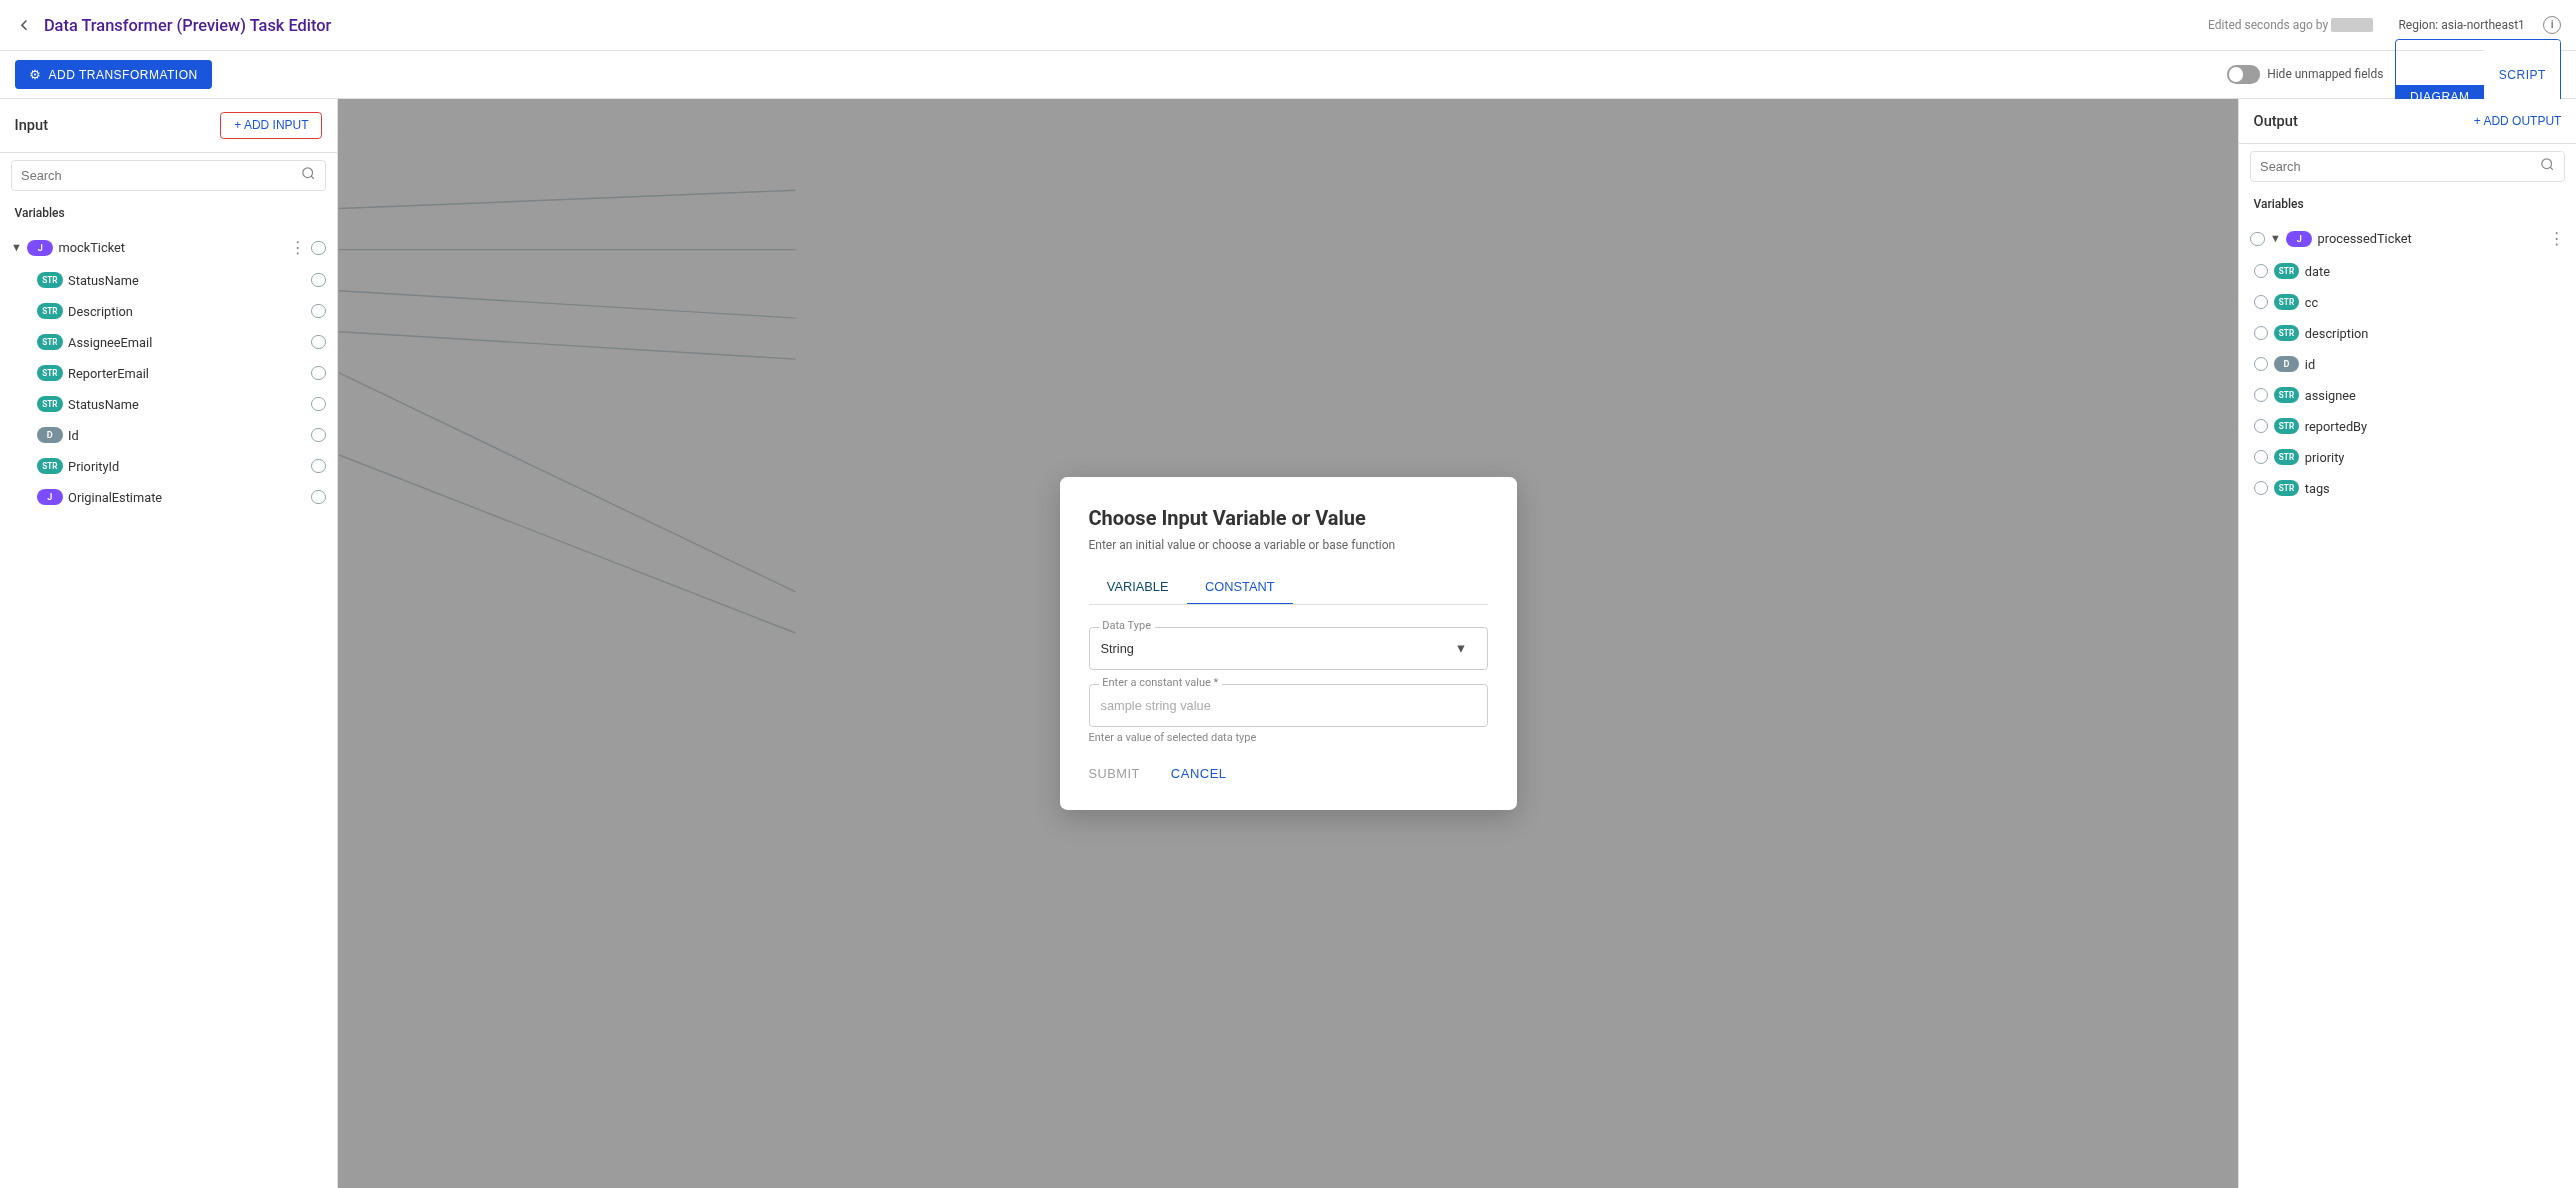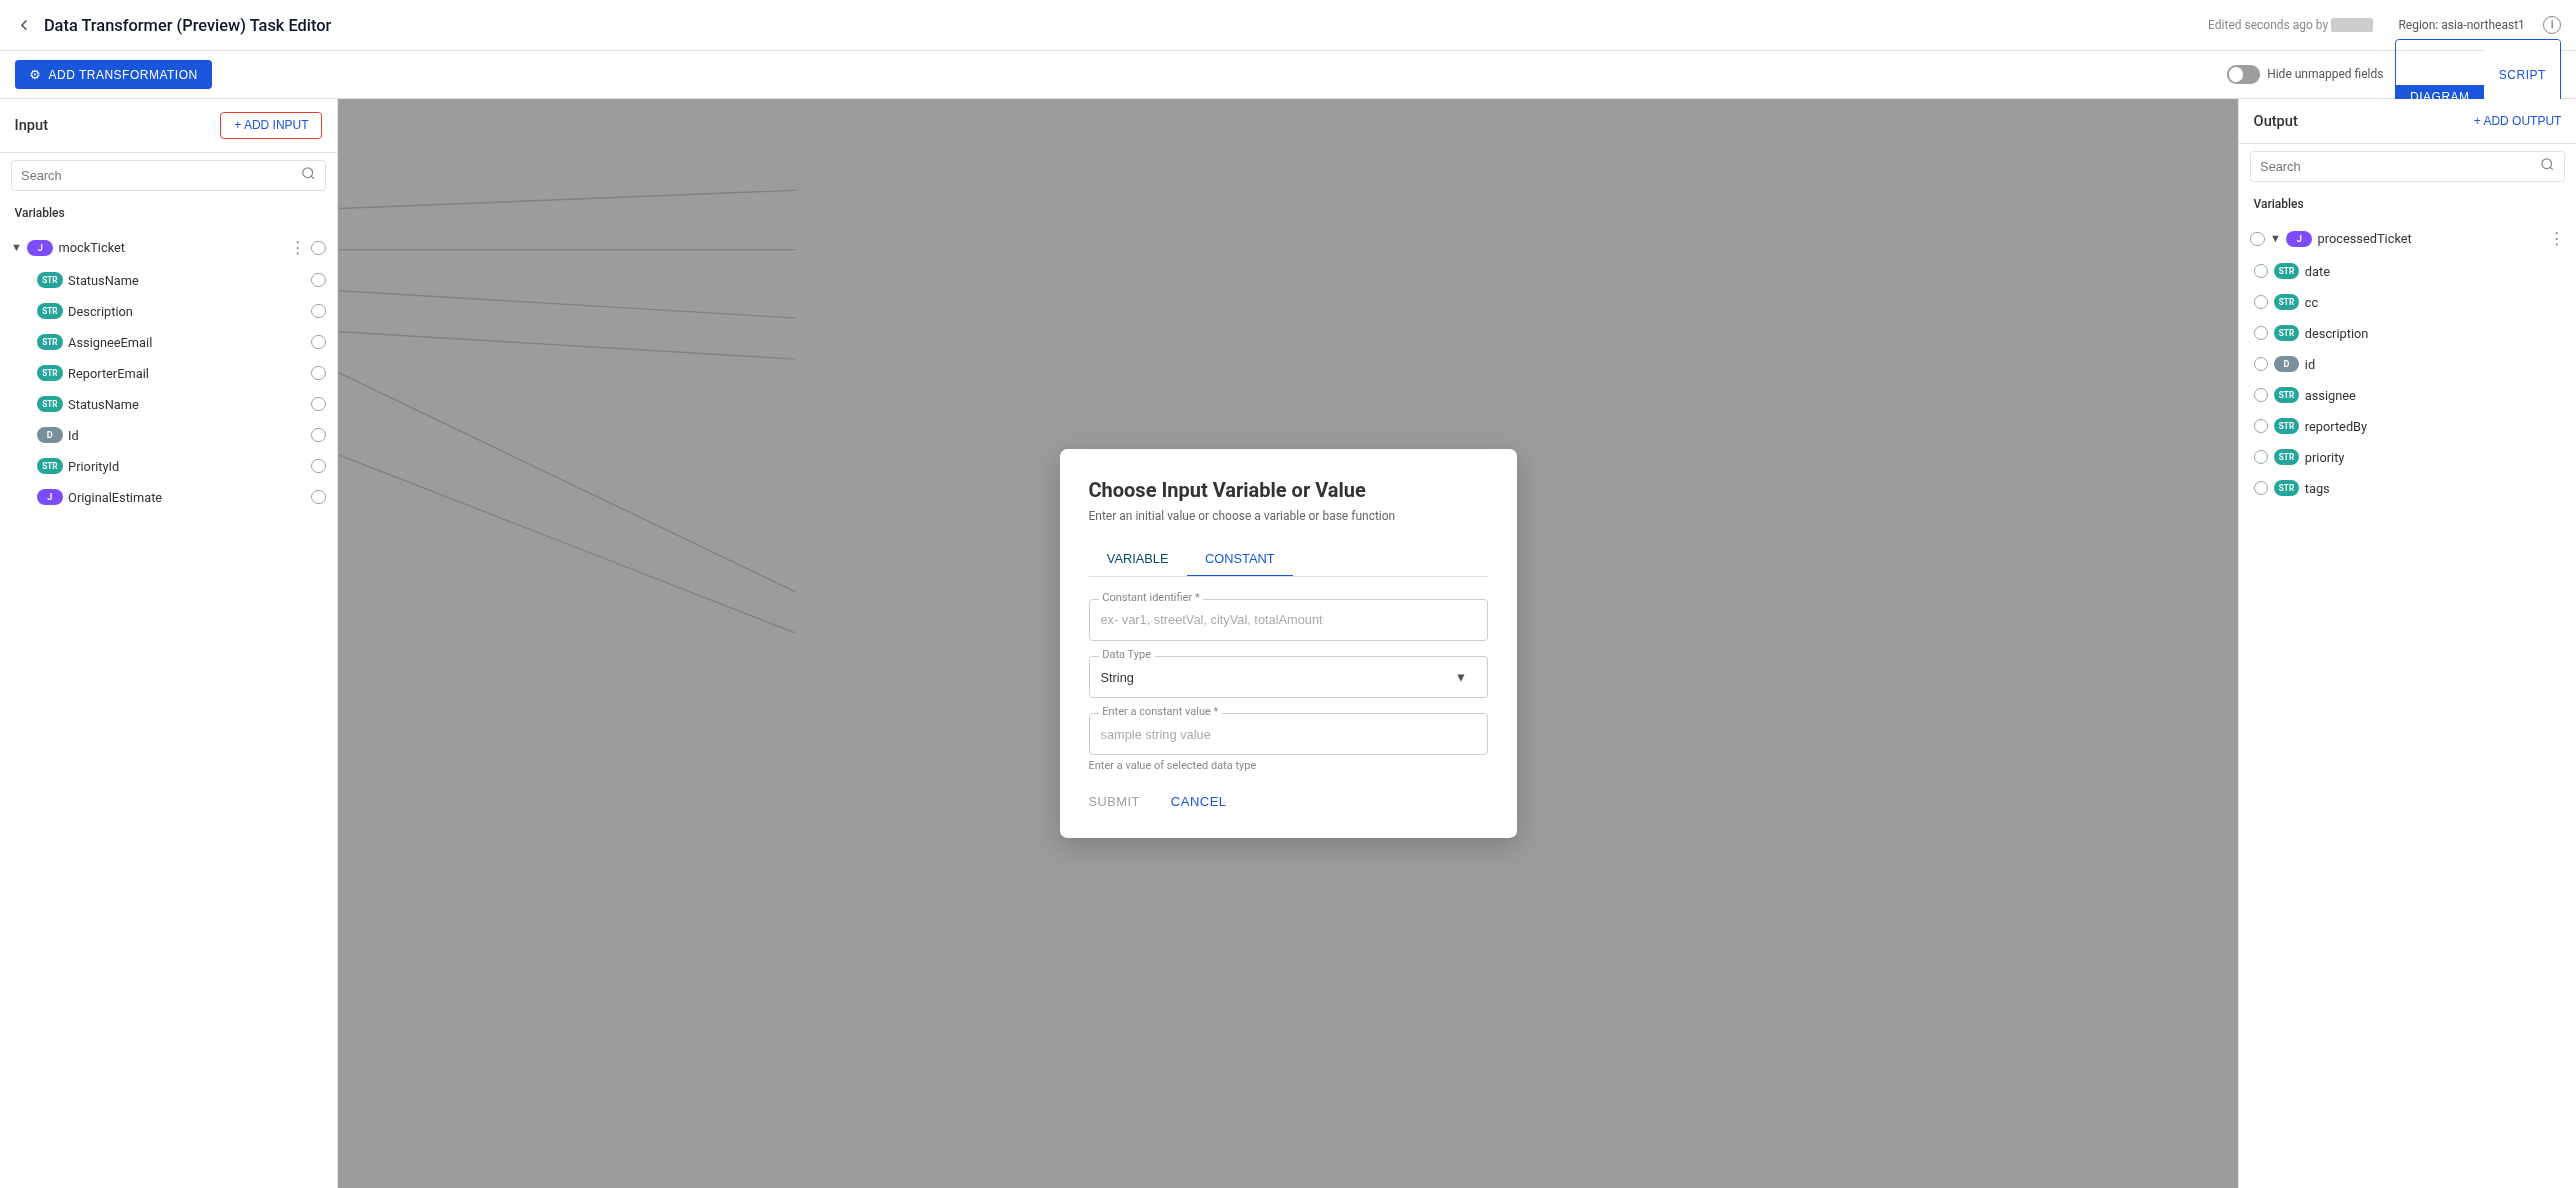--- a/index.html
+++ b/index.html
@@ -5,21 +5,21 @@
     * { box-sizing: border-box; margin: 0; padding: 0; }
     body { font-family: 'Roboto', Arial, sans-serif; background: #f5f5f5; font-size: 12.8px; color: #333; overflow: hidden; }
 
     
     .topbar {
       display: flex; align-items: center; height: 51px;
       background: #fff; border-bottom: 0.9px solid #e0e0e0;
       padding: 0 14.6px; gap: 11px;
     }
     .topbar-back { cursor: pointer; color: #555; font-size: 18.3px; display: flex; align-items: center; }
-    .topbar-title { font-size: 16.4px; font-weight: 500; color: #0f172a; flex: 1; }
+    .topbar-title { font-size: 16.4px; font-weight: 500; color: #4c1d95; flex: 1; }
     .topbar-meta { color: #888; font-size: 12px; }
     .topbar-region { color: #555; font-size: 12px; margin-left: 14.6px; }
     .topbar-info { width: 18.3px; height: 18.3px; border-radius: 50%; border: 1.8px solid #888; display: flex; align-items: center; justify-content: center; color: #888; font-size: 11px; font-weight: bold; cursor: pointer; margin-left: 7.3px; }
 
     
     .toolbar {
       display: flex; align-items: center; height: 48px;
       background: #fff; border-bottom: 0.9px solid #e0e0e0;
       padding: 0 14.6px; gap: 11px; justify-content: space-between;
     }
@@ -296,26 +296,20 @@
     <div class="modal-overlay">
       <div class="modal">
         <div class="modal-title">Choose Input Variable or Value</div>
         <div class="modal-subtitle">Enter an initial value or choose a variable or base function</div>
 
         <div class="modal-tabs">
           <button class="modal-tab">VARIABLE</button>
           <button class="modal-tab active">CONSTANT</button>
         </div>
 
-        <div class="field-group">
-          <div class="fieldset-box">
-            <span class="fieldset-legend">Constant identifier *</span>
-            <input class="field-input" style="border: none; padding: 3.7px 0px; width: 100%;" type="text" placeholder="ex- var1, streetVal, cityVal, totalAmount">
-          </div>
-        </div>
 
         <div class="field-group">
           <div class="fieldset-box">
             <span class="fieldset-legend">Data Type</span>
             <div class="field-select-wrap">
               <select class="field-select" style="border:none;padding:3.7px 0;background:transparent;">
                 <option>String</option>
                 <option>Number</option>
                 <option>Boolean</option>
               </select>

